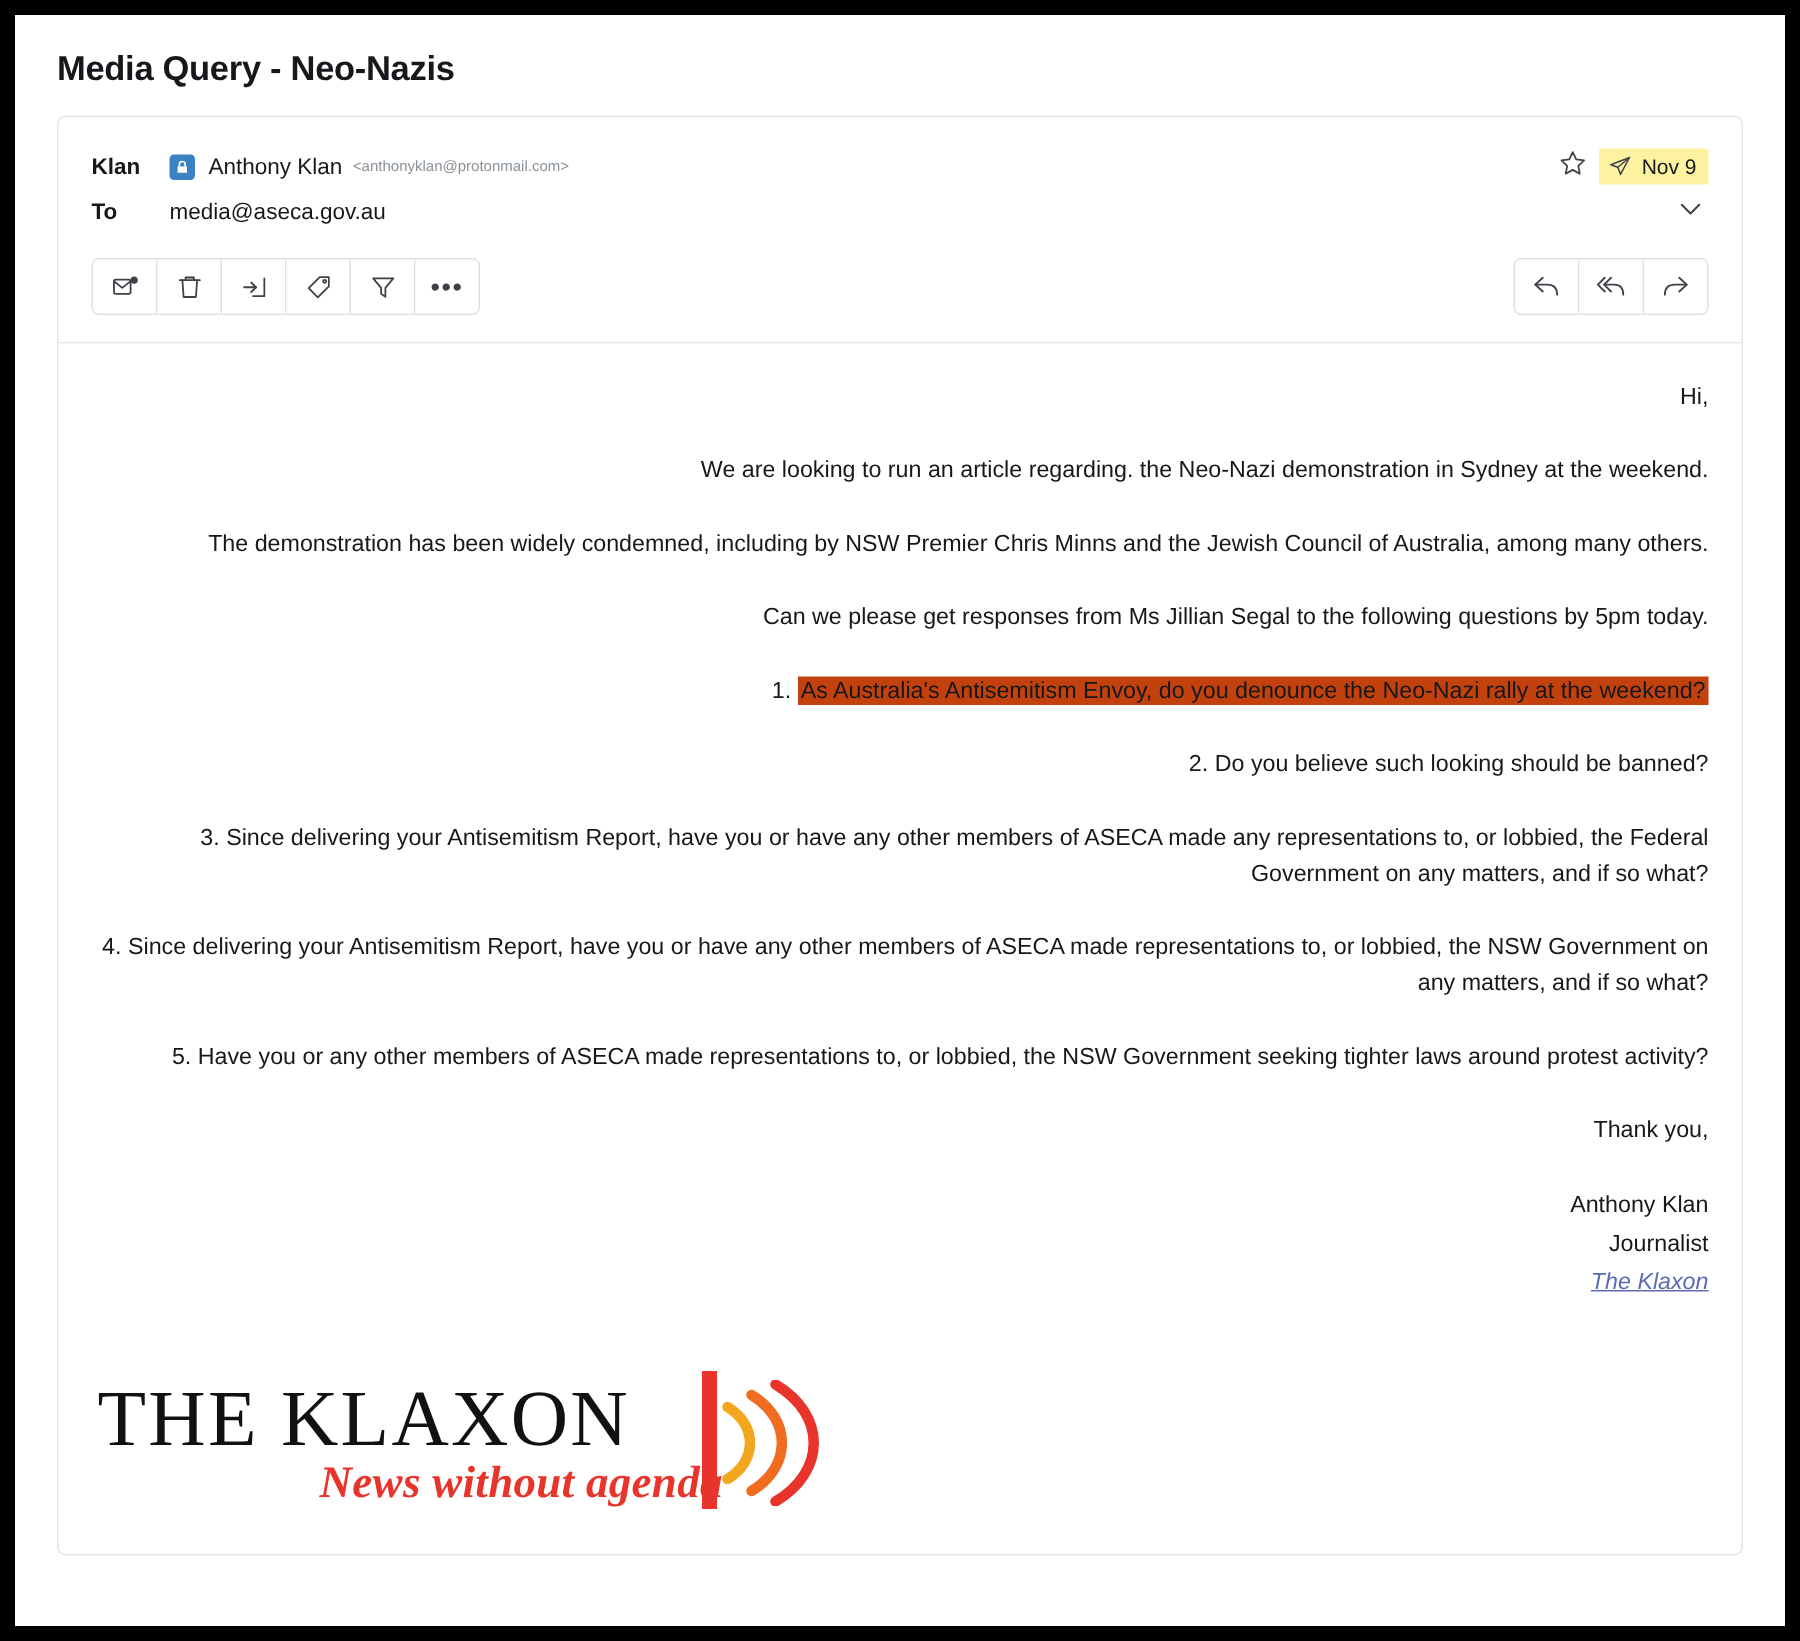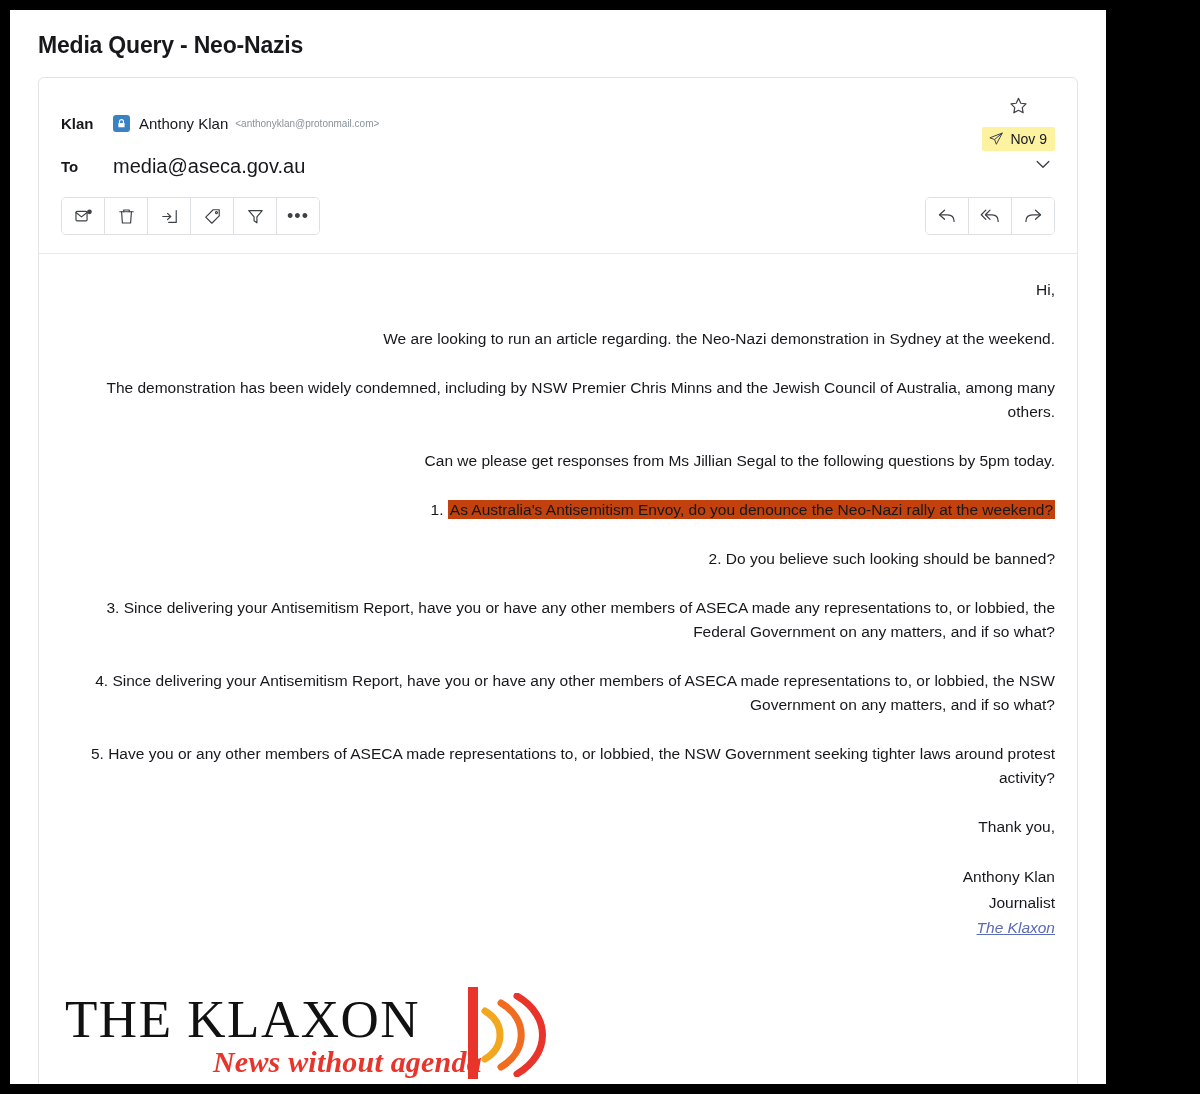--- a/index.html
+++ b/index.html
@@ -10,21 +10,21 @@
   body {
     width: 1200px;
     height: 1094px;
     font-family: "Liberation Sans", sans-serif;
     -webkit-font-smoothing: antialiased;
   }
   .screen {
     position: absolute;
     left: 10px;
     top: 10px;
-    width: 1096px;
+    width: 1180px;
     height: 1074px;
     background: #ffffff;
     overflow: hidden;
   }
   .subject-bar {
     padding: 22px 28px 14px 28px;
   }
   .subject {
     font-size: 23px;
     font-weight: bold;
@@ -68,29 +68,28 @@
   .from-name {
     font-size: 15px;
     color: #16181c;
     margin-right: 7px;
   }
   .from-addr {
     font-size: 10px;
     color: #8a9299;
   }
   .to-addr {
-    font-size: 20px;
+    font-size: 15px;
     color: #16181c;
   }
   .hdr-right {
     margin-left: auto;
     display: flex;
     align-items: center;
     gap: 8px;
-    flex-direction: column;
   }
   .star-icon { cursor: pointer; }
   .date-chip {
     background: #fdf2a0;
     padding: 4px 8px 4px 6px;
     display: flex;
     align-items: center;
     gap: 6px;
     border-radius: 2px;
   }

